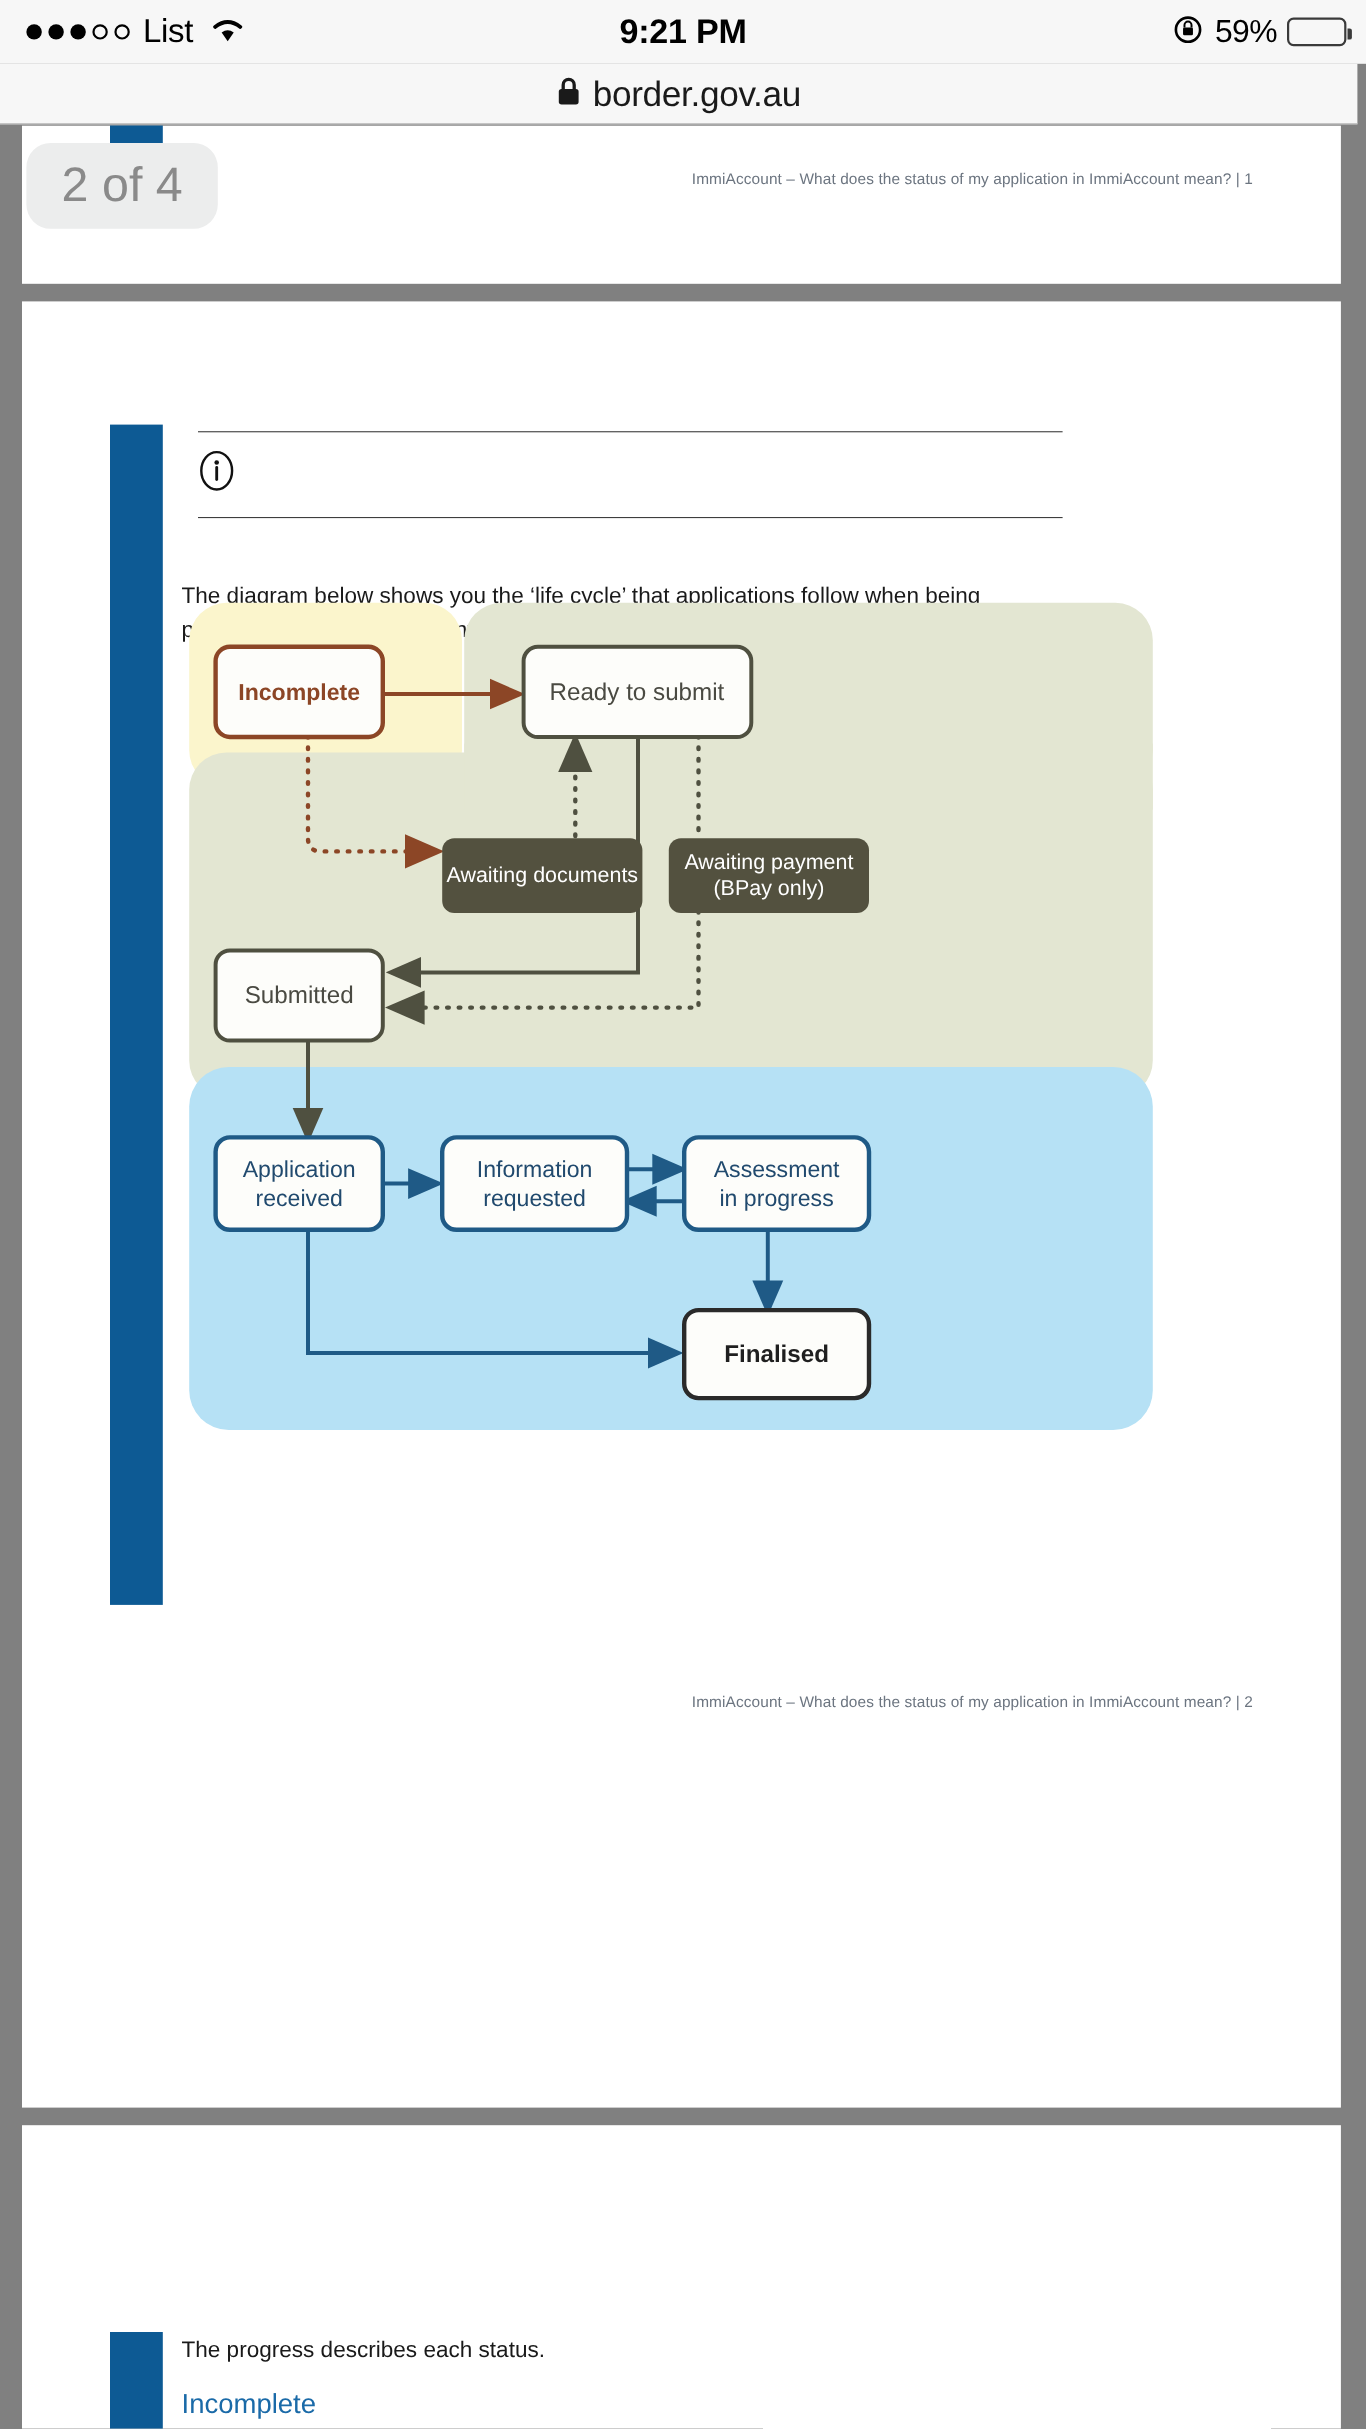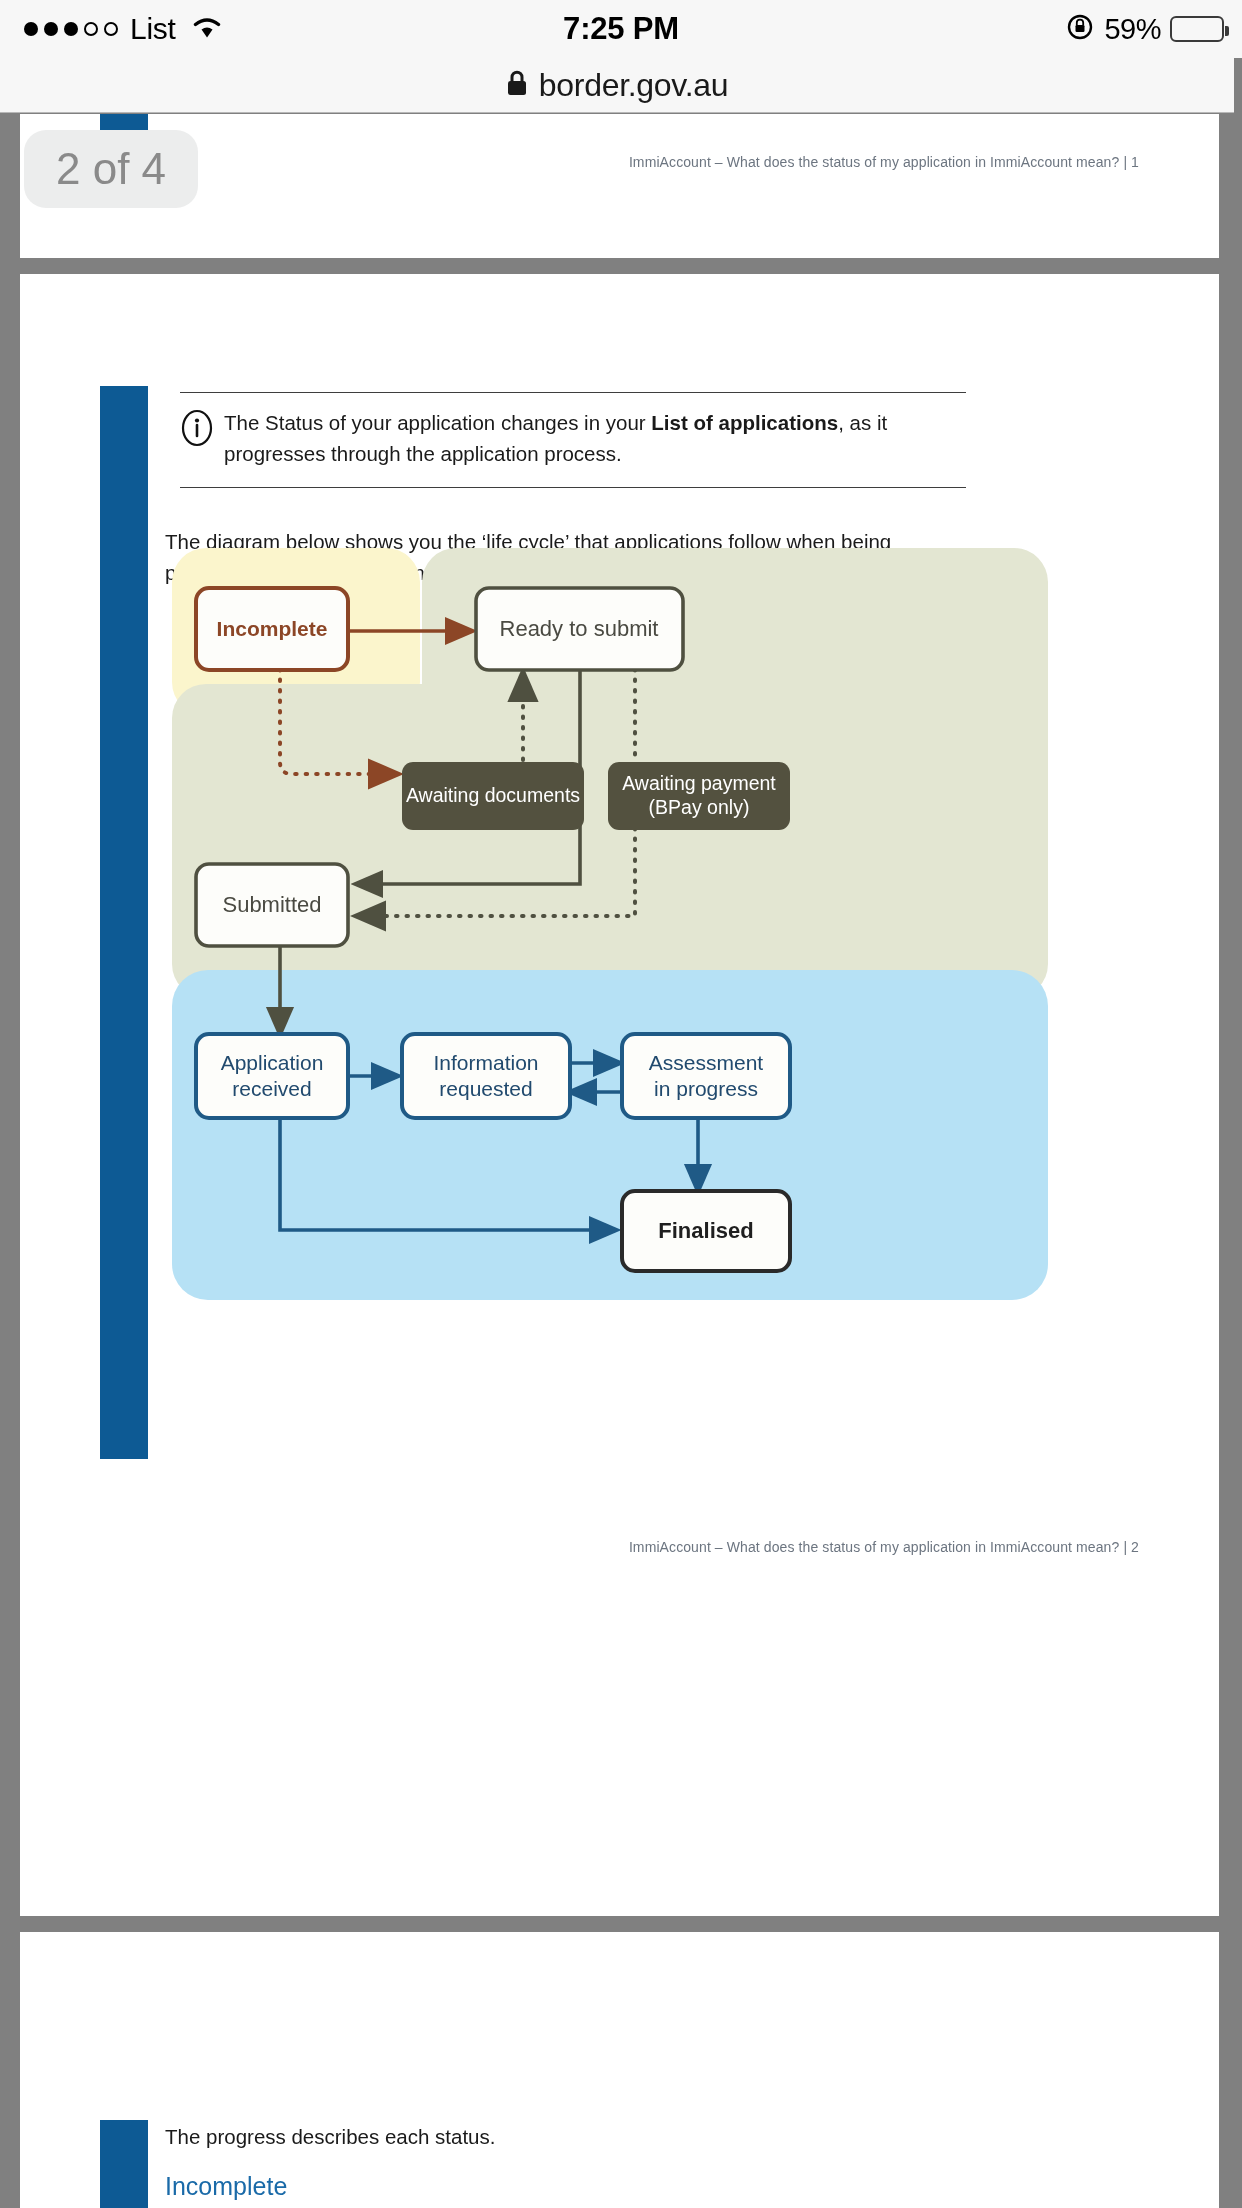--- a/index.html
+++ b/index.html
@@ -119,21 +119,21 @@
     </div>
     <span class="carrier">List</span>
     <span class="wifi-icon">
       <svg width="34" height="26" viewBox="0 0 34 26">
         <path d="M17 23.5 L11.5 15.5 Q17 11.5 22.5 15.5 Z" fill="#000"></path>
         <path d="M5.5 10.5 Q17 1.5 28.5 10.5" stroke="#000" stroke-width="3.4" fill="none" stroke-linecap="round"></path>
       </svg>
     </span>
   </div>
 
-  <div class="sb-center">7:25 PM</div>
+  <div class="sb-center">9:21 PM</div>
 
   <div class="sb-right">
     <span>
       <svg width="30" height="30" viewBox="0 0 30 30">
         <circle cx="15" cy="15" r="11" fill="none" stroke="#000" stroke-width="2.4"></circle>
         <rect x="10.5" y="13" width="9" height="7" rx="1.2" fill="#000"></rect>
         <path d="M11.8 13 v-2.2 a3.2 3.2 0 0 1 6.4 0 V13" fill="none" stroke="#000" stroke-width="1.8"></path>
       </svg>
     </span>
     <span class="batt-pct">59%</span>
@@ -166,23 +166,20 @@
     <div class="info-block">
       <div class="hr-line"></div>
       <div class="info-row">
         <span class="info-icon">
           <svg width="34" height="38" viewBox="0 0 34 38">
             <ellipse cx="17" cy="19" rx="14" ry="17" fill="none" stroke="#111" stroke-width="2.2"></ellipse>
             <circle cx="17" cy="11.5" r="2.1" fill="#111"></circle>
             <path d="M17 16 v11" stroke="#111" stroke-width="2.6" stroke-linecap="round"></path>
           </svg>
         </span>
-        <div class="info-text">
-          <span>The Status of your application changes in your </span><b>List of applications</b><span>, as it progresses through the application process.</span>
-        </div>
       </div>
       <div class="hr-line"></div>
     </div>
 
     <div class="lead-text">The diagram below shows you the ‘life cycle’ that applications follow when being processed by the department.</div>
 
     <div id="flow-diagram">
       <svg width="880" height="760" viewBox="0 0 880 760">
 
         <rect x="2" y="2" width="248" height="168" rx="34" fill="#fbf5cc"></rect>

